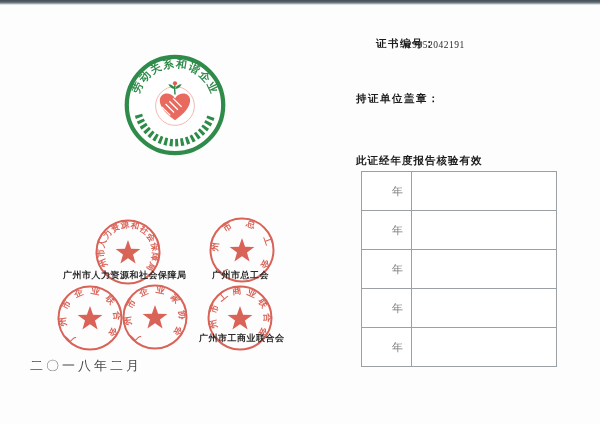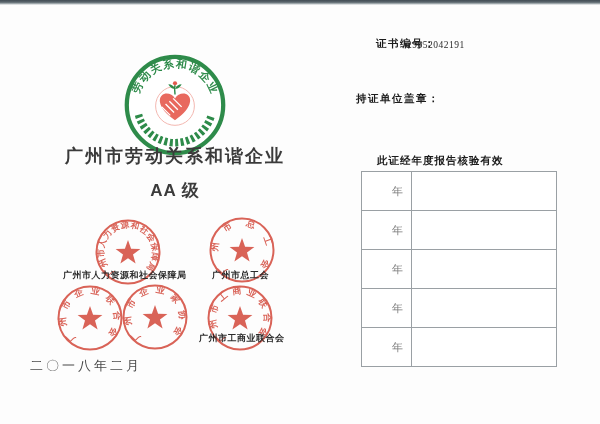--- a/index.html
+++ b/index.html
@@ -36,21 +36,21 @@
     position:absolute;left:30px;top:357px;width:290px;text-align:left;
     font-size:13px;color:#4a4a4a;letter-spacing:3px;
   }
   
   .field-label{
     position:absolute;font-size:10.5px;font-weight:bold;color:#1c1c1c;
     letter-spacing:1.5px;white-space:nowrap;
   }
   #cert-number-label{left:376px;top:37px;}
   #holder-label{left:356px;top:92px;}
-  #validity-note{left:356px;top:154px;letter-spacing:1px;margin-left:21px;}
+  #validity-note{left:356px;top:154px;letter-spacing:1px;}
   .field-value{
     position:absolute;font-family:"Liberation Serif",serif;color:#2a2a2a;white-space:nowrap;
   }
   #cert-number-value{left:407px;top:40px;font-size:9.5px;letter-spacing:.5px;}
   #holder-value{left:427px;top:96px;font-size:9px;letter-spacing:.5px;}
   
   #annual-table{
     position:absolute;left:361px;top:171px;width:196px;height:196px;
     border:1px solid #9aa0a4;box-sizing:border-box;display:flex;flex-direction:column;background:#fff;
   }
@@ -79,24 +79,20 @@
     <path d="M 16.4,65.4 A 40,40 0 0 0 93.6,65.4" fill="none" stroke="#2e8b4a" stroke-width="8" stroke-dasharray="3.2 2.6"></path>
     <circle cx="55" cy="56" r="20.5" fill="#ffffff" stroke="#f2b3ab" stroke-width="1"></circle>
     <path d="M 55,71 C 40,61 36,50 41,45 C 45,41 52,43 55,48 C 58,43 65,41 69,45 C 74,50 70,61 55,71 Z" fill="#e8695e"></path>
     <path d="M 41,57 L 50,66 M 45,54 L 54,63 M 49,51 L 58,60 M 53,48 L 62,57" stroke="#ffffff" stroke-width="1.4" fill="none"></path>
     <path d="M 55,44 C 55,40 54,38 55,34" stroke="#2e8b4a" stroke-width="1.5" fill="none"></path>
     <path d="M 55,38 C 51,38 49,35 48,33 C 51,33 54,35 55,38 Z" fill="#2e8b4a"></path>
     <path d="M 55,38 C 59,38 61,35 62,33 C 59,33 56,35 55,38 Z" fill="#2e8b4a"></path>
     <circle cx="55" cy="32" r="2.2" fill="#e05a4e"></circle>
   </svg>
 
-  <div id="title-block">
-    <div id="title-line1">广州市劳动关系和谐企业</div>
-    <div id="title-line2">AA 级</div>
-  </div>
 
   <svg id="seal-1" class="seal" viewBox="0 0 70 70">
     <circle cx="35" cy="35" r="31.5" fill="none" stroke="#d6564a" stroke-width="2"></circle>
     <path id="seal-arc-0" d="M 20.95,55.07 A 24.5,24.5 0 1 1 49.05,55.07" fill="none"></path>
     <text class="seal-svg-text" font-size="8.5" fill="#d6564a" textLength="118" lengthAdjust="spacing">
       <textPath href="#seal-arc-0">广州市人力资源和社会保障局</textPath>
     </text>
     <polygon points="35,23 38.1,31.8 47.4,32 40,37.6 42.6,46.5 35,41.2 27.4,46.5 30,37.6 22.6,32 31.9,31.8" fill="#d6564a"></polygon>
   </svg>
   <svg id="seal-2" class="seal" viewBox="0 0 70 70">

